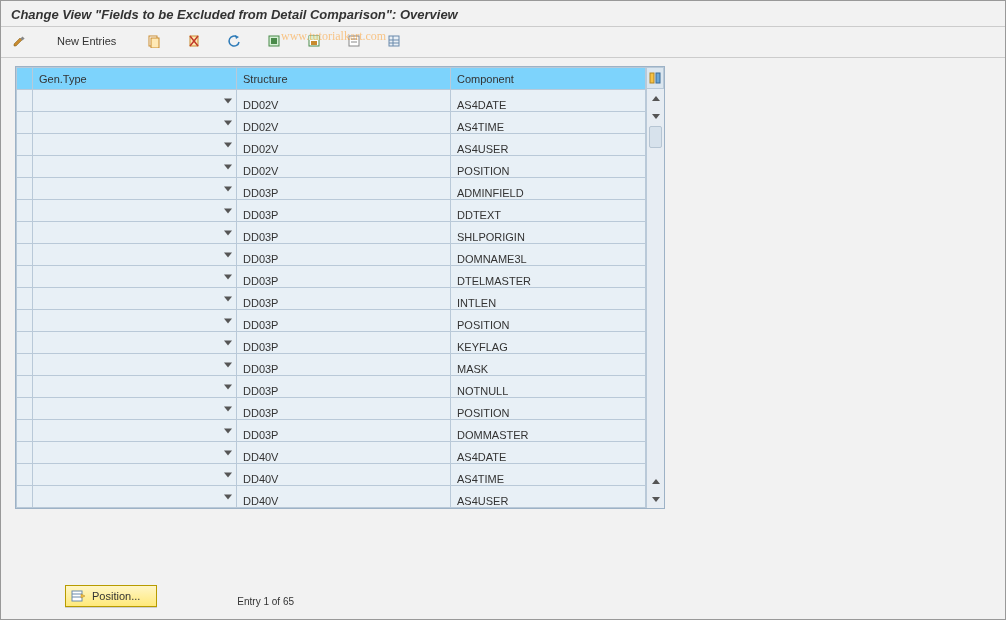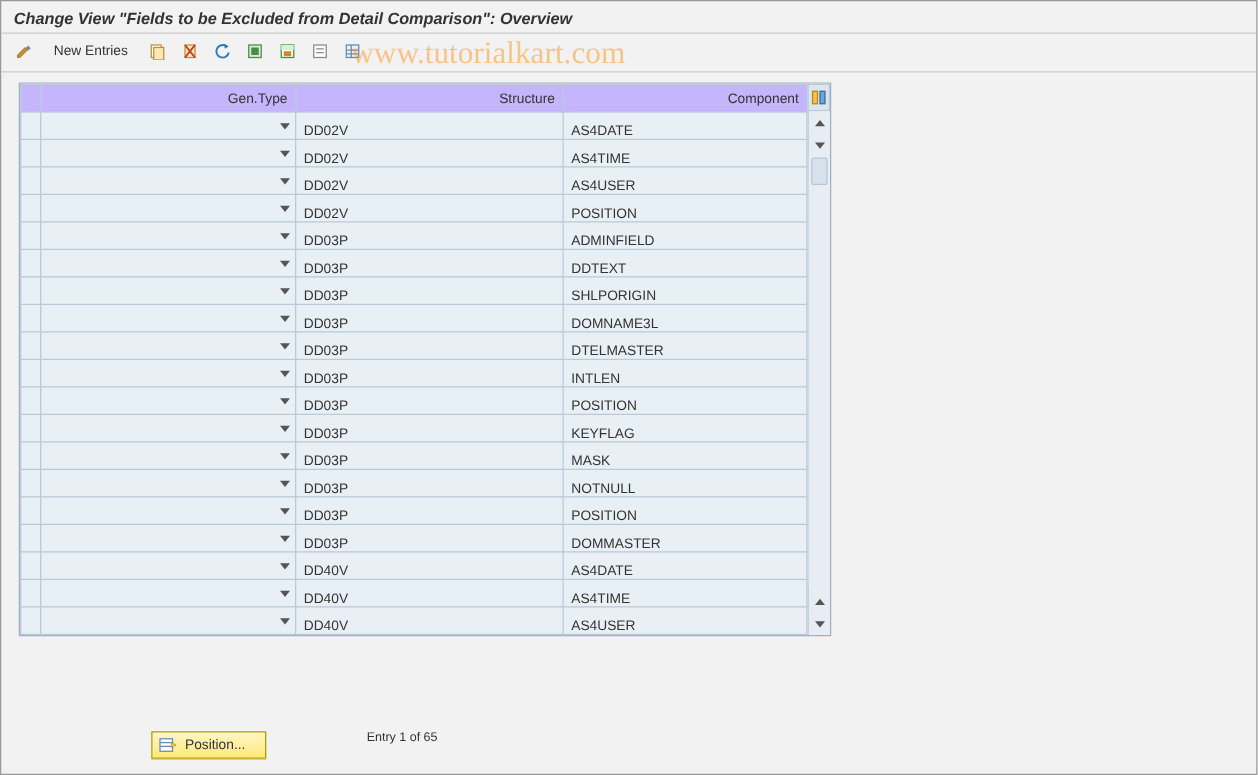--- a/index.html
+++ b/index.html
@@ -20,42 +20,42 @@
     .title-bar h1 {
       font-size: 13px;
       font-style: italic;
       font-weight: bold;
       color: #333;
     }
     .toolbar {
       display: flex;
       align-items: center;
       padding: 4px 8px 6px 8px;
-      gap: 6px;
+      gap: 20px;
       border-bottom: 1px solid #ccc;
       position: relative;
     }
     .tb-btn {
       width: 20px; height: 20px;
       display: inline-flex; align-items:center; justify-content:center;
       border: 1px solid transparent;
       border-radius: 2px;
       cursor: pointer;
     }
     .new-entries {
       font-size: 11px;
       color: #333;
       padding: 2px 8px;
       cursor: pointer;
     }
     .watermark {
       position: absolute;
       left: 280px;
       top: 28px;
-      font-size: 25px;
+      font-size: 12px;
       color: rgba(255,140,0,0.45);
       font-family: Georgia, serif;
       pointer-events: none;
       z-index: 50;
     }
     .panel {
       margin: 8px 0 0 14px;
       width: 650px;
       border: 1px solid #9db2c6;
       background: #eaf0f6;
@@ -70,23 +70,23 @@
     .grid-wrap {
       display: flex;
       background: #d9e5ef;
     }
     .grid {
       flex: 1;
       border-collapse: collapse;
       width: 100%;
     }
     .grid th {
-      background: #c4b5fd;
+      background: #7dd3fc;
       font-weight: normal;
-      text-align: right;
+      text-align: left;
       padding: 4px 6px;
       border: 1px solid #b9c9d8;
       color: #333;
       font-size: 11px;
       height: 22px;
     }
     .row-handle {
       width: 16px;
       background: #cfdce8;
       border: 1px solid #b9c9d8;
@@ -132,22 +132,22 @@
     .vscroll .thumb { position:absolute; left:2px; right:2px; height:22px; top:1px;
       background:#d7e2ec; border:1px solid #b6c5d3; border-radius:2px; }
     .tri-up { width:0;height:0;border-left:4px solid transparent;border-right:4px solid transparent;border-bottom:5px solid #555; }
     .tri-down{ width:0;height:0;border-left:4px solid transparent;border-right:4px solid transparent;border-top:5px solid #555; }
     .vs-spacer{height:4px;}
     .footer {
       position: absolute;
       left: 0; right:0;
       bottom: 12px;
       display: flex;
-      align-items: flex-start;
-      padding-left: 120px;
+      align-items: flex-end;
+      padding-left: 64px;
       gap: 80px;
     }
     .position-btn {
       display: inline-flex;
       align-items: center;
       height: 22px;
       border: 1px solid #b79b00;
       background: linear-gradient(#fff6c6, #ffe97a);
       padding: 0 16px 0 4px;
       gap: 6px;

